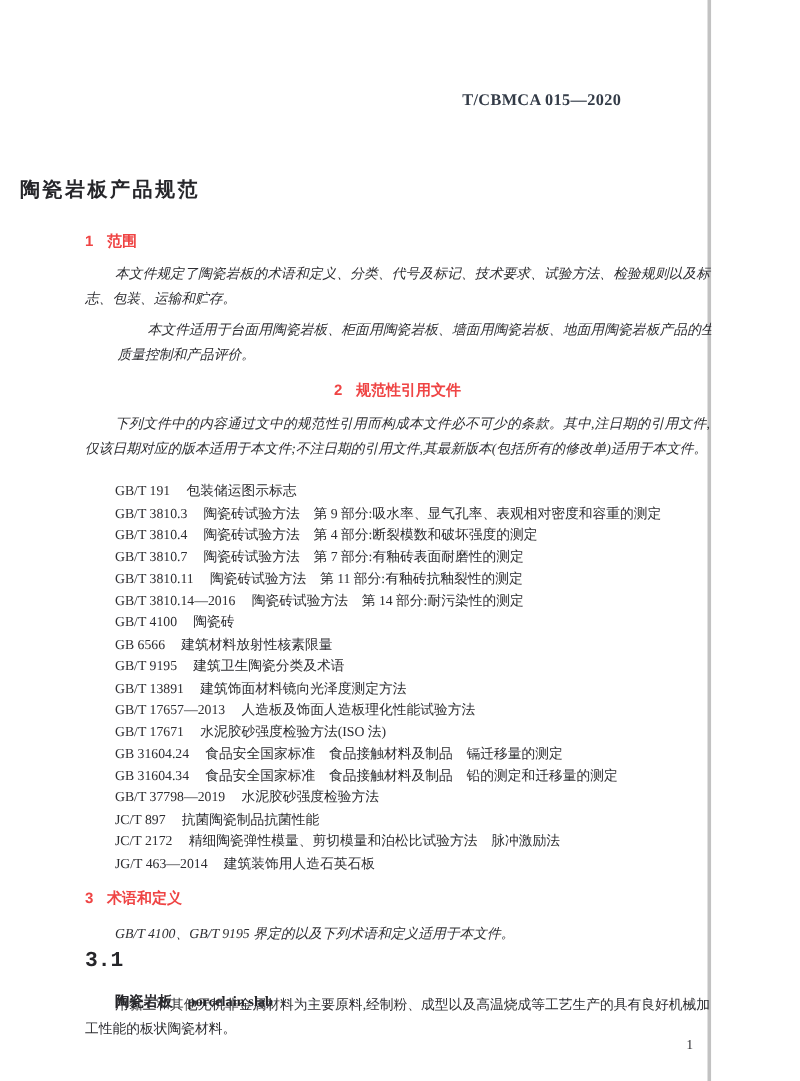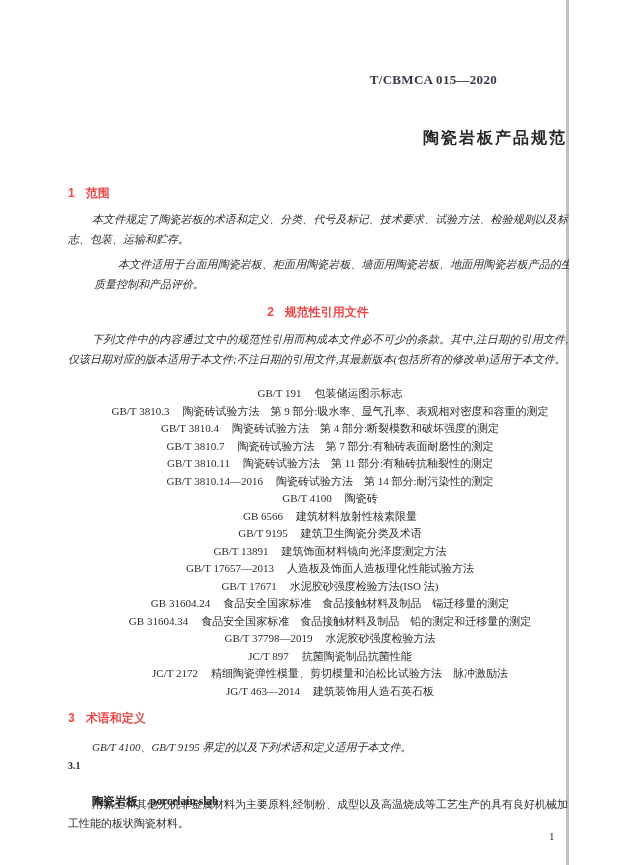--- a/index.html
+++ b/index.html
@@ -10,40 +10,40 @@
   }
   .edge-shadow {
     position:absolute; top:0; right:0; width:3px; height:865px;
     background:#c2c2c2;
   }
   .doc-code {
     position:absolute; top:72px; right:72px;
     font-weight:bold; font-size:13px; letter-spacing:0.3px; color:#333b47;
   }
   .doc-title {
-    position:absolute; top:126px; left:0; right:0; margin:2px;
-    text-align:right; font-family:"Liberation Sans","DejaVu Sans",sans-serif;
+    position:absolute; top:126px; left:0; right:0; margin:16px;
+    text-align:left; font-family:"Liberation Sans","DejaVu Sans",sans-serif;
     font-weight:bold; font-size:16px; letter-spacing:2px; color:#26262a;
   }
   .abs { position:absolute; left:68px; width:500px; }
   .h {
     font-family:"Liberation Sans","DejaVu Sans",sans-serif;
     font-weight:bold; font-size:12px; color:#ef4444;
   }
   .hnum { margin-right:11px; }
   .para {
     font-size:11px; line-height:20px; margin:0;
     text-align:justify; text-indent:24px;font-style:italic;
   }
   .refs { font-size:11px; line-height:17.5px; }
-  .ref { padding-left:24px; white-space:nowrap;text-align:center; }
+  .ref { padding-left:24px; white-space:nowrap; }
   .ref-title { margin-left:13px; }
   .clause-num {
-    font-family:Liberation Serif, serif;
-    font-weight:bold; font-size:10px; color:#26262a;
+    font-family:Liberation Mono, monospace;
+    font-weight:bold; font-size:17px; color:#26262a;
   }
   .term-line { padding-left:24px; font-weight:bold; font-size:11.5px; color:#26262a; }
   .term-cn { font-family:"Liberation Sans","DejaVu Sans",sans-serif; }
   .term-en { margin-left:12px; font-family:"Liberation Serif","DejaVu Serif",serif; }
   .def {
     font-size:11px; line-height:18.5px; margin:0;
     text-align:justify; text-indent:24px;
   }
   .page-num { position:absolute; top:830px; left:549px; font-size:11px; color:#2d2d31; }
   #s1h  { top:185px; }

